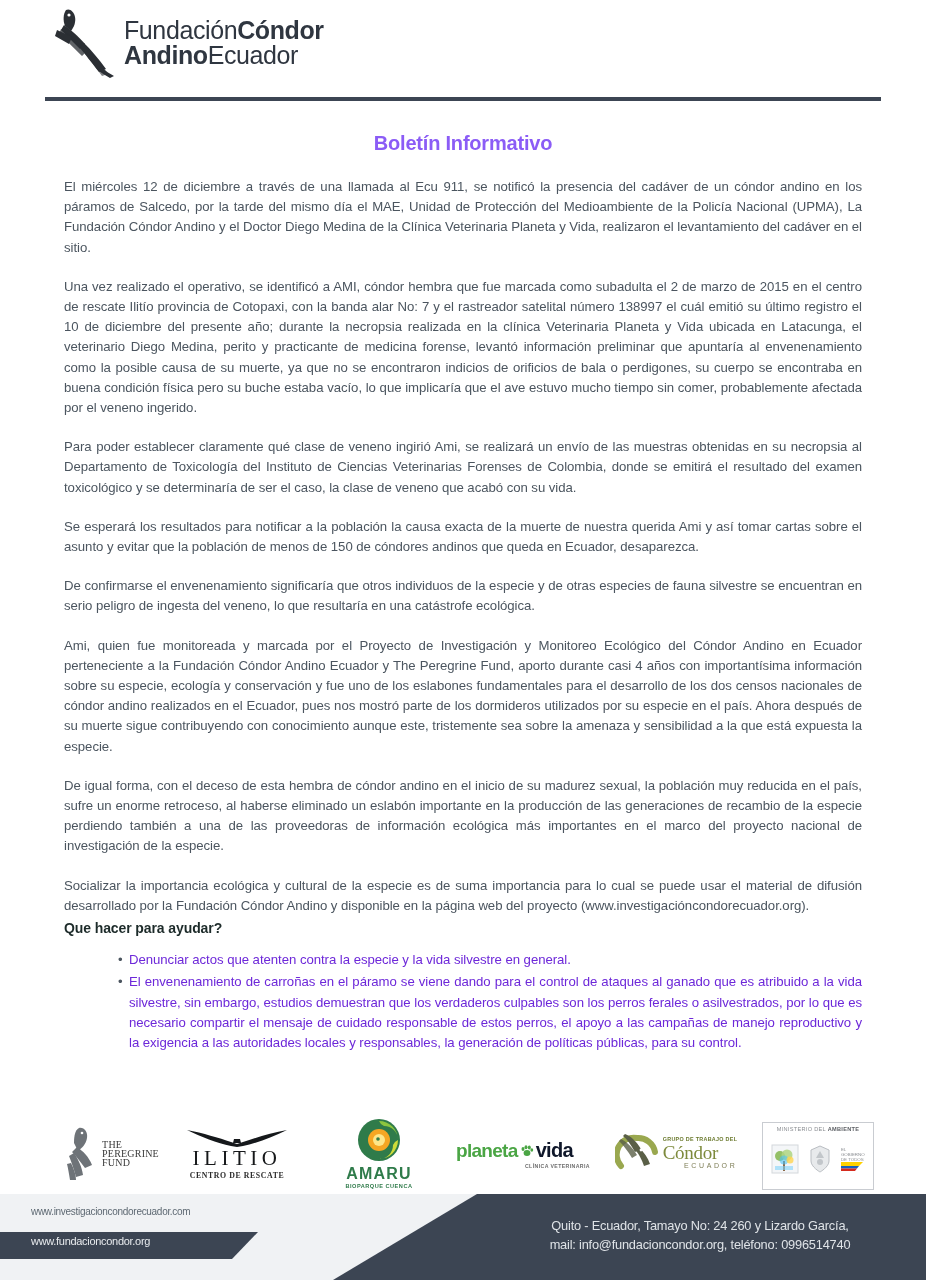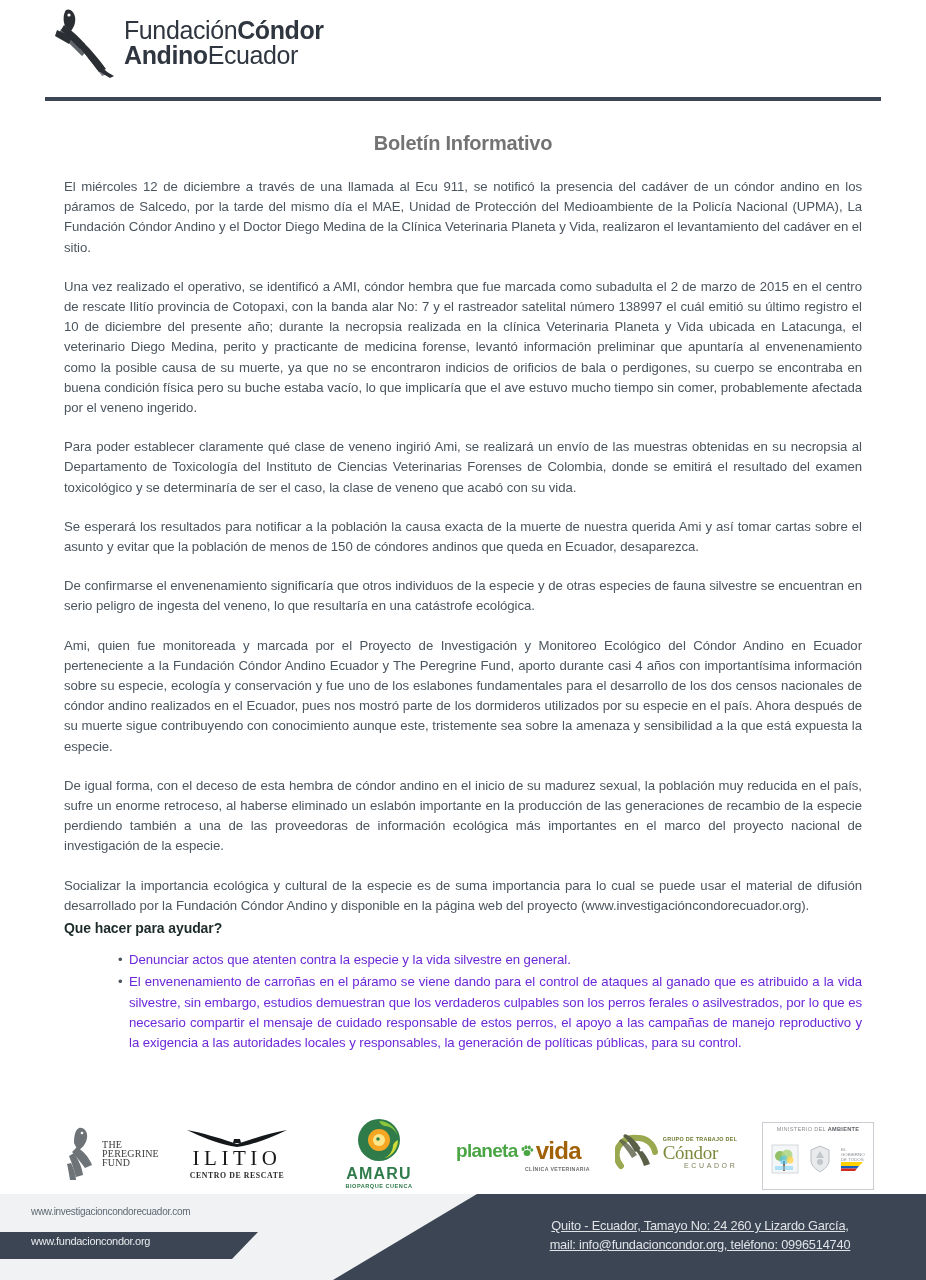--- a/index.html
+++ b/index.html
@@ -62,21 +62,21 @@
   .doc {
     position: absolute;
     left: 64px;
     top: 132px;
     width: 798px;
   }
   .doc-title {
     text-align: center;
     font-size: 20px;
     font-weight: 700;
-    color: #737373;
+    color: #8b5cf6;
     letter-spacing: -0.2px;
     margin: 0 0 22px 0;
   }
   p.para {
     margin: 0 0 19px 0;
     font-size: 13.2px;
     line-height: 20.2px;
     color: #4b555f;
     text-align: justify;
     letter-spacing: -0.05px;
@@ -162,21 +162,21 @@
     letter-spacing: 1.2px; margin-top: 1px;
   }
   .am-sub {
     font-size: 5.6px; font-weight: 700; color: #2f7b4a;
     letter-spacing: 0.5px;
   }
   
   .pv { left: 456px; top: 16px; width: 136px; height: 52px; align-items: flex-start; }
   .pv-row { display: flex; align-items: center; gap: 2px; }
   .pv-1 { font-size: 19px; font-weight: 700; color: #4aa544; letter-spacing: -0.7px; }
-  .pv-2 { font-size: 24px; font-weight: 700; color: #a16207; letter-spacing: -0.7px; }
+  .pv-2 { font-size: 20px; font-weight: 700; color: #0f172a; letter-spacing: -0.7px; }
   .pv-sub {
     align-self: flex-end;
     font-size: 5.2px; font-weight: 700; color: #6d6d6d;
     letter-spacing: 0.4px; margin-top: 1px; margin-right: 2px;
   }
   
   .gc { left: 612px; top: 6px; width: 128px; height: 70px;
         flex-direction: row; align-items: center; gap: 2px; }
   .gc-text { display: flex; flex-direction: column; align-items: flex-start; line-height: 1; }
   .gc-top { font-size: 5.4px; font-weight: 700; color: #6b7a2e; letter-spacing: 0.3px; }
@@ -228,21 +228,20 @@
   }
   .foot-contact {
     position: absolute;
     left: 500px; top: 22px;
     width: 400px;
     text-align: center;
     font-size: 12.8px;
     line-height: 19px;
     color: #dfe3e7;
     letter-spacing: -0.2px;
-    text-decoration: underline;
   }
 </style>
 </head>
 <body>
 
 <div class="page">
 
   <div class="header">
     <div class="logo-block">
       <svg class="logo-bird" viewBox="0 0 66 72">

